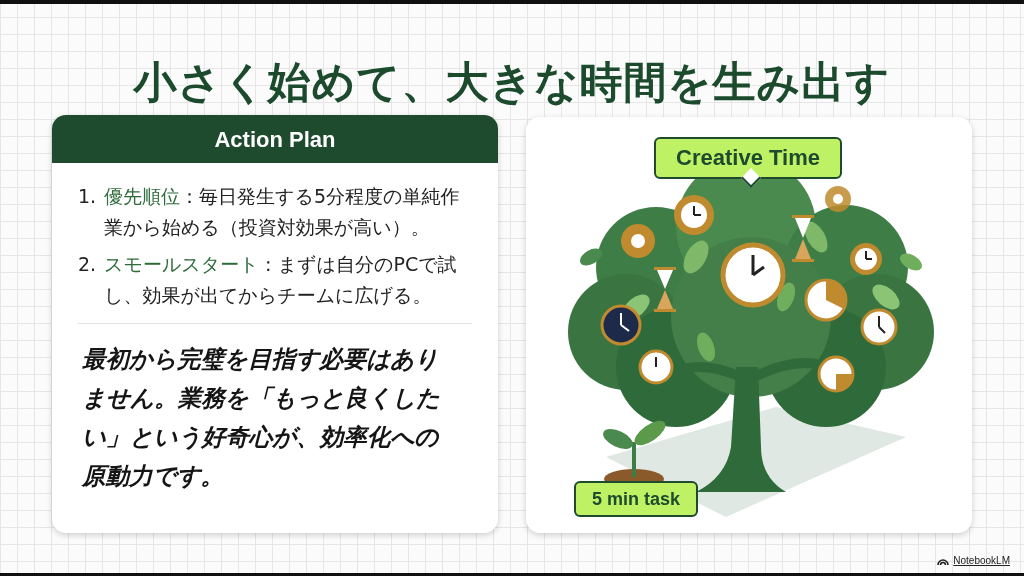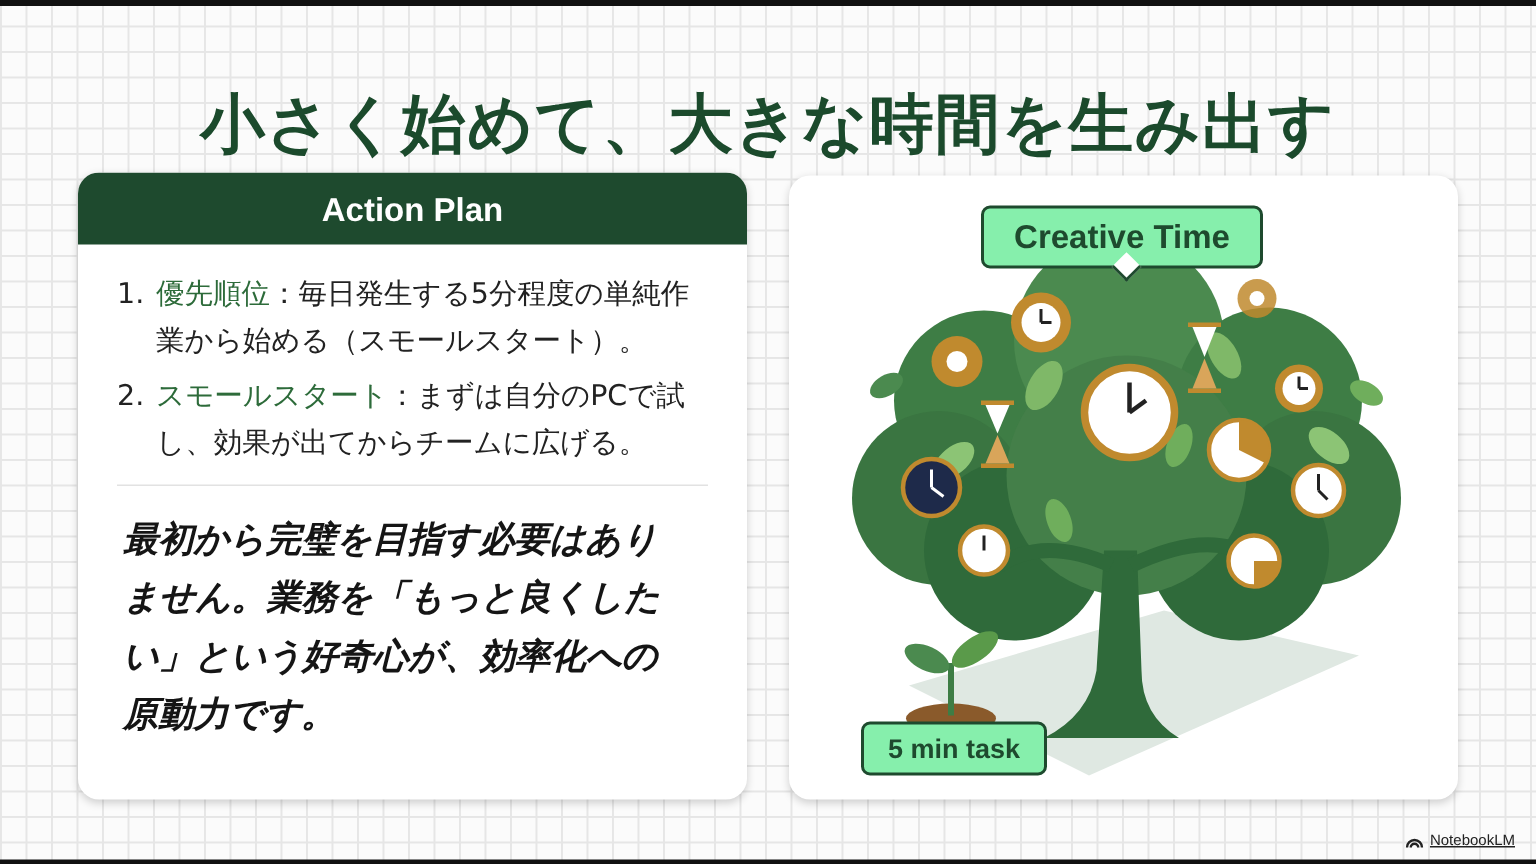--- a/index.html
+++ b/index.html
@@ -40,21 +40,21 @@
   .plan-body { flex: 1; }
   .plan-key { color: #2d6b3a; font-weight: normal; }
   .divider { margin: 12px 26px 0 26px; height: 1px; background: #e2e2e2; }
   .quote {
     padding: 16px 37px 0 30px; font-size: 23.5px; line-height: 39px;
     font-weight: bold; font-style: italic; color: #151515;
   }
 
   .illus { position: absolute; left: 0; top: 0; width: 446px; height: 416px; }
   .label-box {
-    position: absolute; background: #86efac; border: 2px solid #1e4a2e;
+    position: absolute; background: #bef264; border: 2px solid #1e4a2e;
     border-radius: 6px; font-family: "Liberation Sans", sans-serif;
     font-weight: bold; color: #1e4a2e; text-align: center;
   }
   .label-creative { left: 128px; top: 20px; width: 188px; height: 42px; font-size: 22px; line-height: 38px; }
   .label-creative::after {
     content: ""; position: absolute; left: 88px; bottom: -8px; width: 12px; height: 12px;
     background: #fff; border-right: 2px solid #1e4a2e; border-bottom: 2px solid #1e4a2e;
     transform: rotate(45deg);
   }
   .label-task { left: 48px; top: 364px; width: 124px; height: 36px; font-size: 18px; line-height: 32px; }
@@ -70,21 +70,21 @@
 <div class="topbar"></div>
 
 <h1 class="title">小さく始めて、大きな時間を生み出す</h1>
 
 <div class="card left-card">
   <div class="card-header">Action Plan</div>
   <div class="plan-list">
     <div class="plan-item">
       <span class="plan-num">1.</span>
       <span class="plan-body">
-        <span class="plan-key">優先順位</span><span>：</span><span>毎日発生する5分程度の単純作業から始める（スモールスタート）。</span>
+        <span class="plan-key">優先順位</span><span>：</span><span>毎日発生する5分程度の単純作業から始める（投資対効果が高い）。</span>
       </span>
     </div>
     <div class="plan-item">
       <span class="plan-num">2.</span>
       <span class="plan-body">
         <span class="plan-key">スモールスタート</span><span>：</span><span>まずは自分のPCで試し、効果が出てからチームに広げる。</span>
       </span>
     </div>
   </div>
   <div class="divider"></div>

